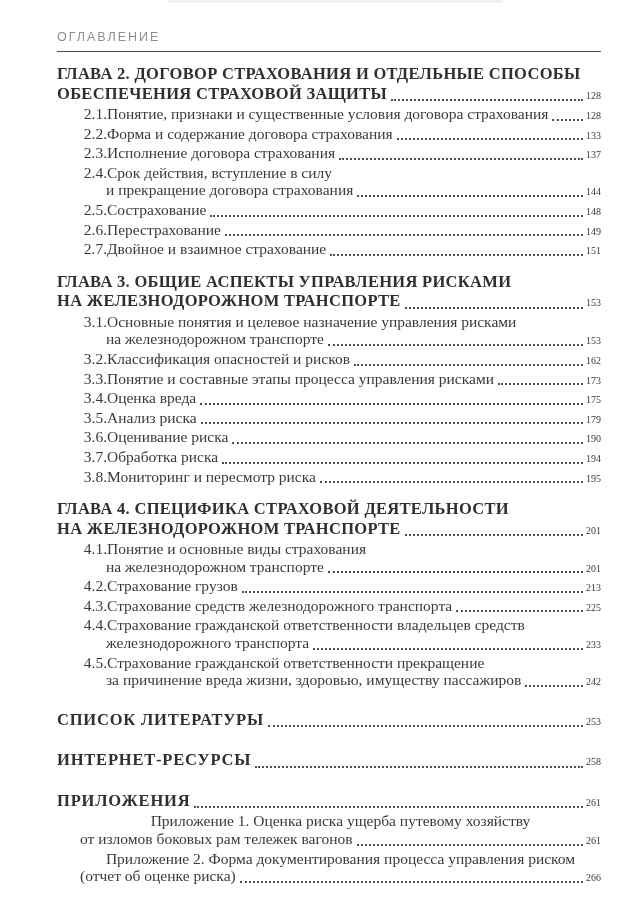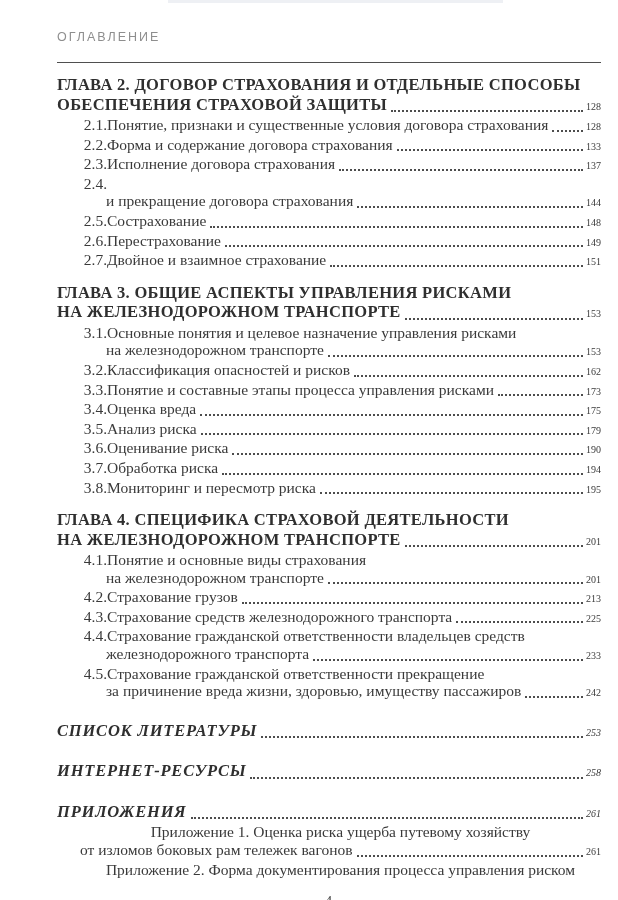--- a/index.html
+++ b/index.html
@@ -16,21 +16,21 @@
     background:#eef0f4;
   }
   .page{
     padding:30px 17px 0 57px;
   }
   .running-header{
     font-family:"Liberation Sans","DejaVu Sans",sans-serif;
     font-size:12.5px;
     color:#8e8e8e;
     letter-spacing:2px;
-    padding-bottom:18px;
+    padding-bottom:7px;
     border-bottom:1px solid #4f4f4f;
   }
   .toc{
     margin-top:12px;
   }
   .row{
     display:flex;
     align-items:baseline;
     font-size:15.5px;
     line-height:17.6px;
@@ -45,21 +45,20 @@
     color:#2f2f2f;
   }
   .row.chapter.first{margin-top:12px;}
   .row.major{
     font-weight:bold;
     font-size:16.5px;
     line-height:19.5px;
     letter-spacing:0.8px;
     color:#2f2f2f;
     margin-top:19px;
-    font-style:italic;
   }
   .row.entry.first{padding-left:23px;text-align:right;}
   .row.entry.cont{padding-left:49px;}
   .row.appendix{padding-left:23px;justify-content:center;}
   .num{
     flex:none;
     width:27px;
   }
   .txt{flex:none;}
   .leader{
@@ -115,20 +114,21 @@
         <span class="page-ref">133</span>
       </div>
       <div class="row entry first">
         <span class="num">2.3.</span>
         <span class="txt">Исполнение договора страхования</span>
         <span class="leader"></span>
         <span class="page-ref">137</span>
       </div>
       <div class="row entry first">
         <span class="num">2.4.</span>
+        <span class="txt">Срок действия, вступление в силу</span>
       </div>
       <div class="row entry cont">
         <span class="txt">и прекращение договора страхования</span>
         <span class="leader"></span>
         <span class="page-ref">144</span>
       </div>
       <div class="row entry first">
         <span class="num">2.5.</span>
         <span class="txt">Сострахование</span>
         <span class="leader"></span>
@@ -271,16 +271,21 @@
         <span class="txt">Приложение 1. Оценка риска ущерба путевому хозяйству</span>
       </div>
       <div class="row appendix cont">
         <span class="txt">от изломов боковых рам тележек вагонов</span>
         <span class="leader"></span>
         <span class="page-ref">261</span>
       </div>
       <div class="row appendix first">
         <span class="txt">Приложение 2. Форма документирования процесса управления риском</span>
       </div>
+      <div class="row appendix cont">
+        <span class="txt">(отчет об оценке риска)</span>
+        <span class="leader"></span>
+        <span class="page-ref">266</span>
+      </div>
     </div>
 
   <div class="folio">–4–</div>
 </div>
 
 </body></html>

